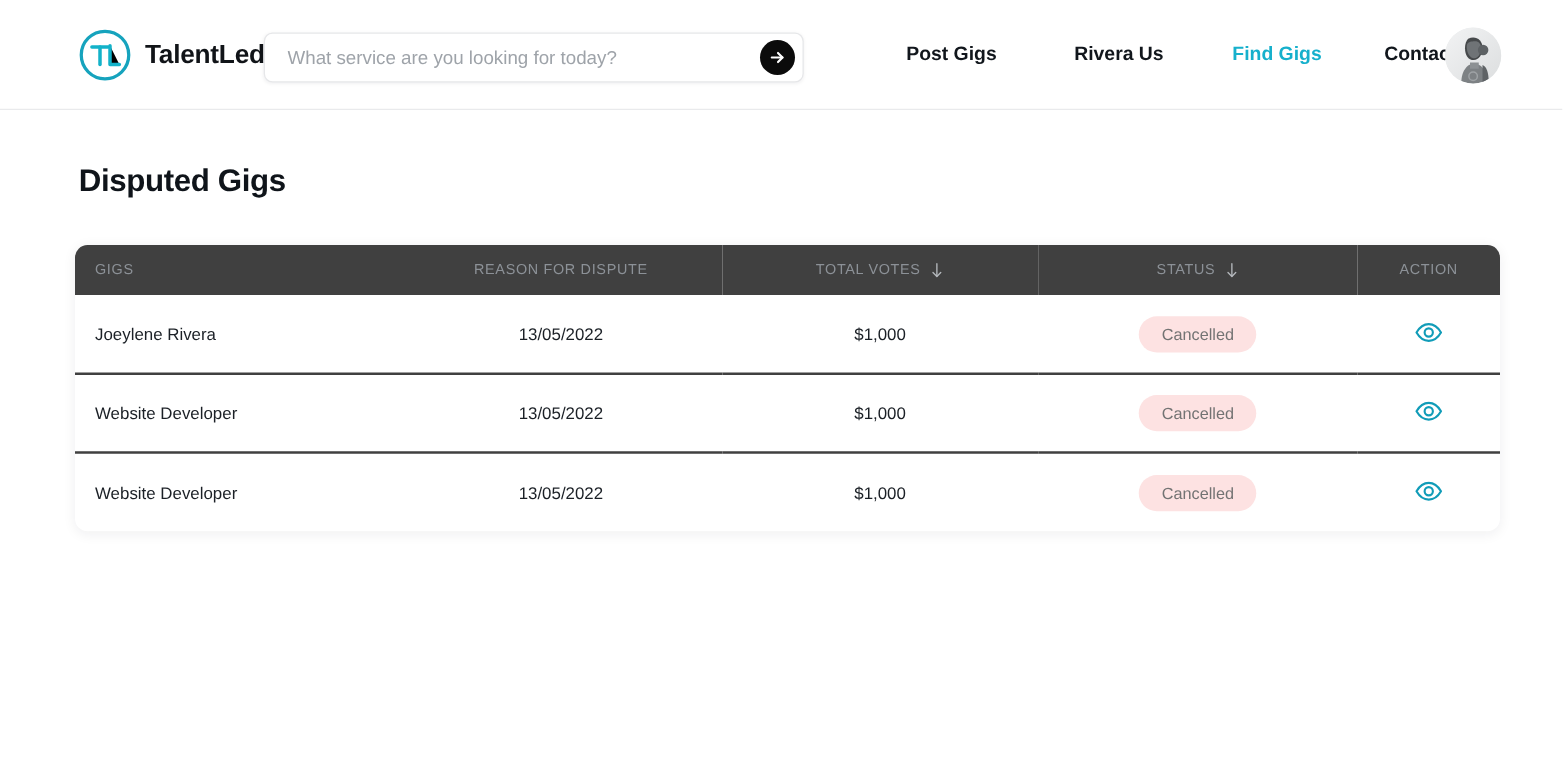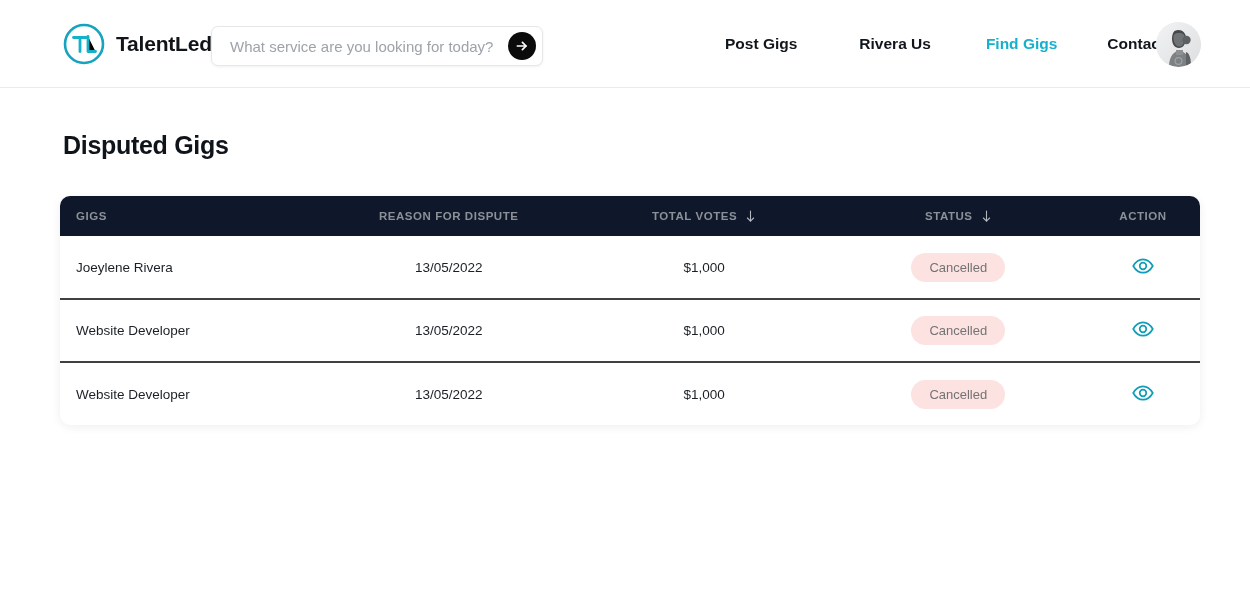--- a/index.html
+++ b/index.html
@@ -36,21 +36,21 @@
     font-weight: bold;
     color: #111418;
     letter-spacing: -0.2px;
     white-space: nowrap;
   }
 
   .searchbar {
     position: absolute;
     left: 211px;
     top: 26px;
-    width: 332px;
+    width: 432px;
     height: 40px;
     background: #ffffff;
     border: 1px solid #e6e7e9;
     border-radius: 7px;
     box-shadow: 0 1px 3px rgba(20,20,30,0.06);
     display: flex;
     align-items: center;
     padding: 0 6px 0 18px;
   }
   .search-input {
@@ -128,24 +128,24 @@
     width: 1140px;
     background: #ffffff;
     border-radius: 10px;
     box-shadow: 0 2px 10px rgba(26,32,44,0.07);
     overflow: hidden;
   }
 
   table { width: 100%; border-collapse: collapse; table-layout: fixed; }
 
   thead th {
-    background: #0f172a;
+    background: #404040;
     height: 40px;
     font-size: 11.5px;
-    font-weight: bold;
+    font-weight: normal;
     letter-spacing: 0.55px;
     color: #8c9197;
     text-align: center;
     padding: 0;
     vertical-align: middle;
   }
   thead th.col-gigs { text-align: left; padding-left: 16px; }
 
   .th-inner {
     display: inline-flex;

